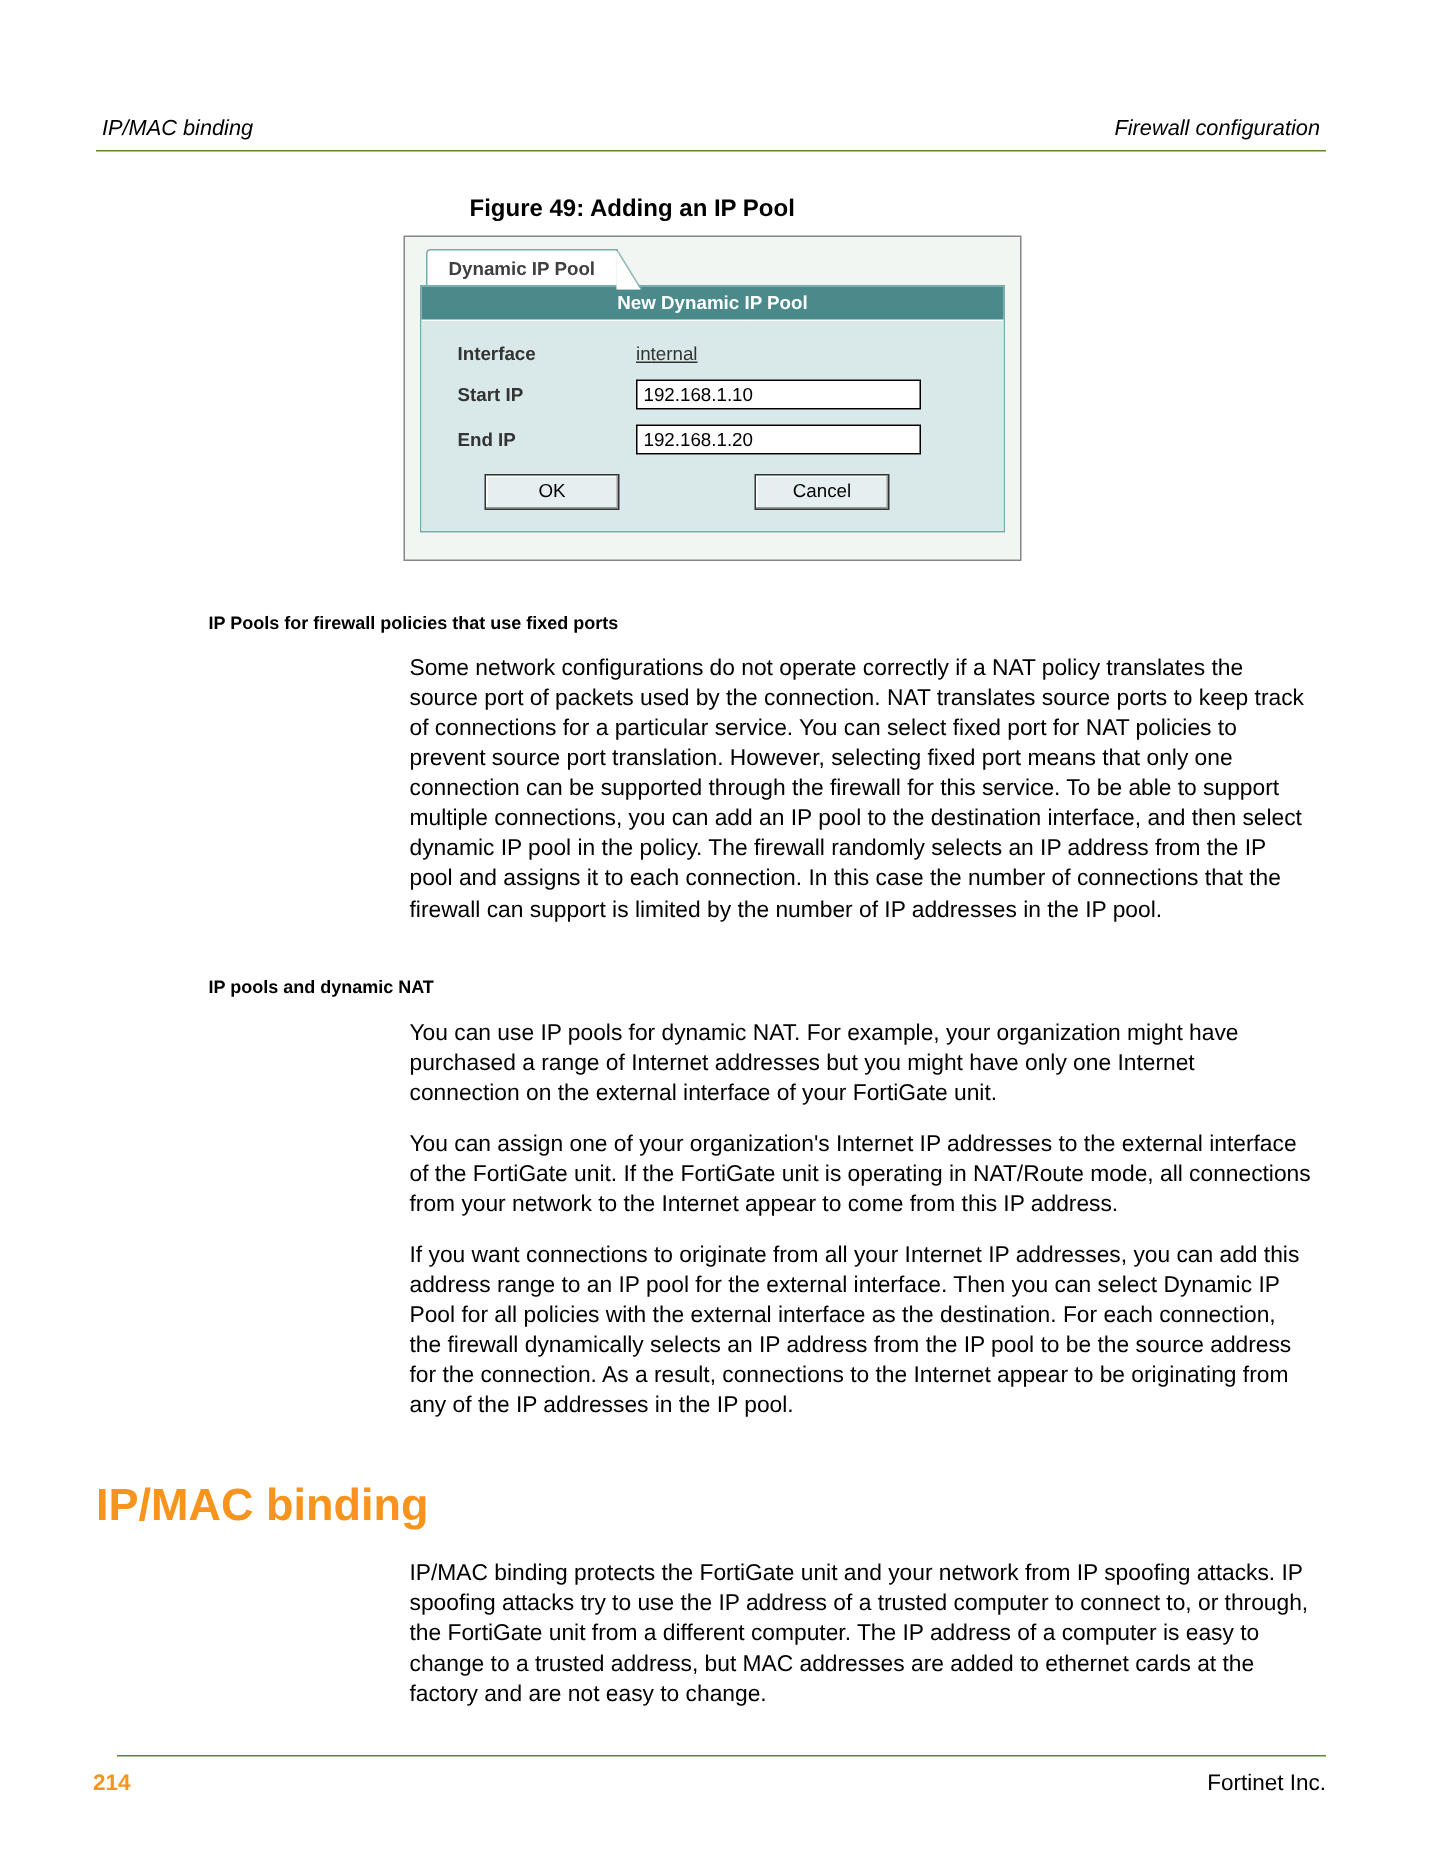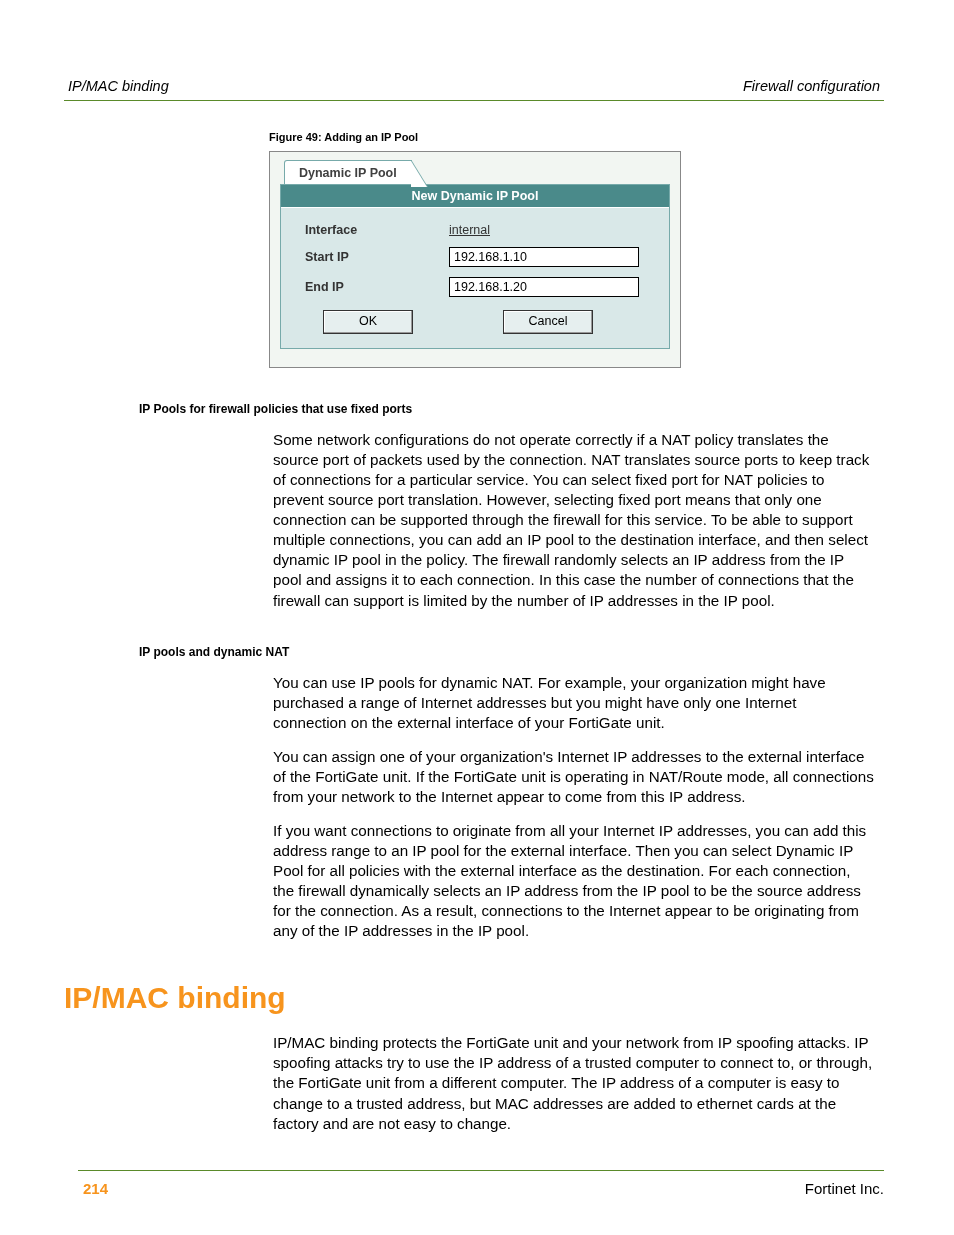--- a/index.html
+++ b/index.html
@@ -7,21 +7,21 @@
     width:954px; height:1235px;
     font-family: Arial, Helvetica, sans-serif;
     color:#000; background:#fff;
     position:relative;
   }
   .page { padding:78px 70px 0 64px; }
   .header-row { display:flex; justify-content:space-between;
     font-style:italic; font-size:14.5px; padding:0 4px 4px 4px; }
   .rule { border:none; border-top:1.5px solid #5a8a2a; margin:2px 0 30px 0; }
   .content-col { margin-left:205px; margin-right:10px; }
-  .fig-cap { font-weight:bold; font-size:11px; margin-bottom:8px; }
+  .fig-cap { font-weight:bold; font-size:16px; margin-bottom:8px;margin-left:44px; }
 
   
   .ui-outer { width:410px; background:#f2f6f2; border:1px solid #888; padding:0; }
   .ui-tabrow { display:flex; padding:8px 0 0 14px; }
   .ui-tab {
     background:#fff; border:1px solid #7aa; border-bottom:none;
     font: bold 12.5px Verdana, sans-serif; color:#404040;
     padding:5px 14px 4px 14px;
     border-top-left-radius:3px;
     position:relative;
@@ -32,41 +32,41 @@
     filter: drop-shadow(1px 0 0 #7aa);
   }
   .ui-panel { margin:0 10px 18px 10px; background:#fff; border:1px solid #7aa; }
   .ui-titlebar {
     background:#4a8a8a; color:#fff; text-align:center;
     font: bold 12.5px Verdana, sans-serif; padding:4px 0;
     border-bottom:1px solid #fff;
   }
   .ui-body { background:#d9e8e8; padding:10px 18px 14px 24px; }
   .ui-row { display:flex; align-items:center; padding:5px 0; }
-  .ui-label { width:144px; font: bold 12.5px Verdana, sans-serif; color:#333; }
+  .ui-label { width:119px; font: bold 12.5px Verdana, sans-serif; color:#333; }
   .ui-value { font: 12.5px Verdana, sans-serif; color:#333;text-decoration:underline; }
   .ui-input { width:180px; height:18px; border:1px solid #000; background:#fff;
     font:12.5px Verdana,sans-serif; padding:0 4px; }
   .ui-btnrow { display:flex; gap:90px; padding:8px 0 0 18px; }
   .ui-btn { width:88px; height:22px; background:#e6efef; border:1px solid #333;
     font:12.5px Verdana,sans-serif; text-align:center; line-height:20px;
     box-shadow: inset -1px -1px 0 #999, inset 1px 1px 0 #fff; }
 
   
   .h3 { font-weight:bold; font-size:12px; margin:34px 0 14px -130px; color:#000; }
   .para { font-size:15.2px; line-height:1.32; margin:0 0 14px 4px; color:#000; }
   .h1 {
     font: bold 30px Arial, sans-serif; color:#f7941d;
     margin:40px 0 18px -205px;
   }
 
   
   .footer-rule { border:none; border-top:1.5px solid #5a8a2a;
     margin:0; position:absolute; left:78px; right:70px; bottom:64px; }
-  .footer-row { position:absolute; left:83px; right:70px; bottom:38px;
+  .footer-row { position:absolute; left:62px; right:70px; bottom:38px;
     display:flex; justify-content:space-between; font-size:15px; }
   .page-num { color:#f7941d; font-weight:bold; }
   .company { }
 </style>
 </head>
 <body>
 
 <div class="page">
   <div class="header-row">
     <span>IP/MAC binding</span>

